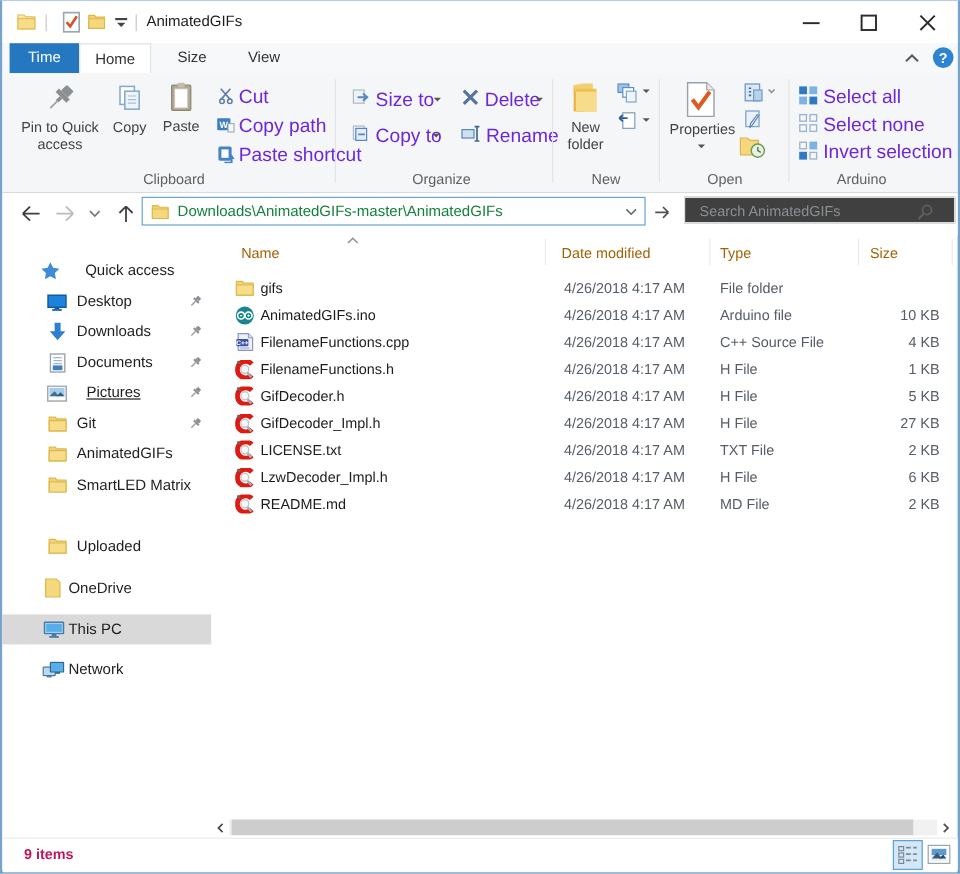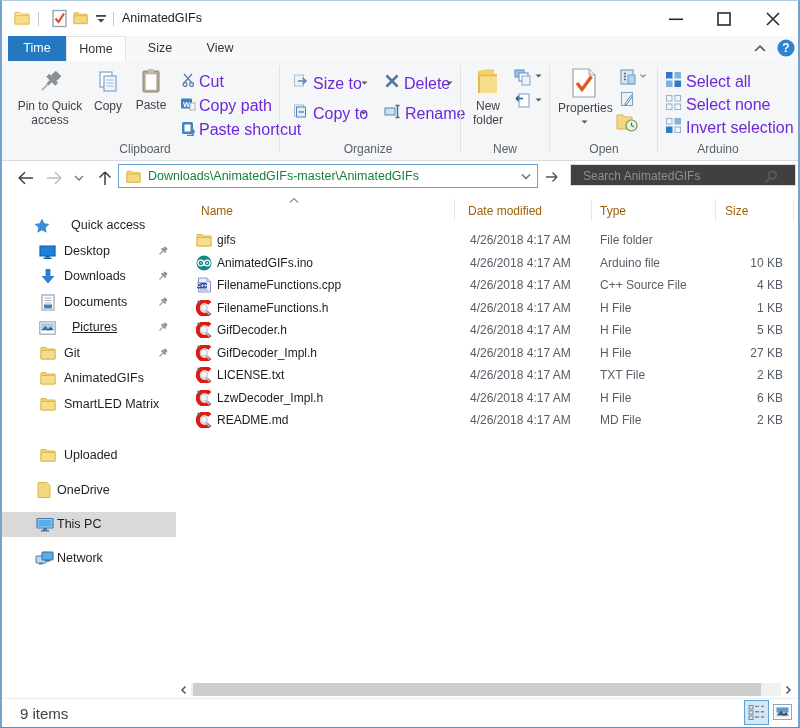--- a/index.html
+++ b/index.html
@@ -543,21 +543,21 @@
         <path d="M5.5 1.5 L2 5 L5.5 8.5" fill="none" stroke="#4f5356" stroke-width="1.5"></path>
       </svg>
     <div class="abs" style="left:13px;top:1px;width:590px;height:13px;background:#f1f1f1;"></div>
     <div class="abs" style="left:15px;top:1px;width:568px;height:13px;background:#cdcdcd;"></div>
     <svg class="abs" style="left:606px;top:3px;" width="8" height="10" viewBox="0 0 8 10">
         <path d="M2.5 1.5 L6 5 L2.5 8.5" fill="none" stroke="#4f5356" stroke-width="1.5"></path>
       </svg>
   </div>
 </div>
 <div id="status">
-  <div class="abs" style="left:18px;top:6px;font-size:15px;color:#404040;">9 items</div>
+  <div class="abs" style="left:18px;top:6px;font-size:12px;color:#be185d;font-weight:bold;">9 items</div>
   <div class="abs" style="left:742px;top:1px;width:25px;height:25px;border:1px solid #5ba3d4;background:#d3e7f6;box-sizing:border-box;">
     <svg class="abs" style="left:3px;top:3px;" width="17" height="17" viewBox="0 0 17 17">
         <rect x="1" y="1.5" width="4" height="3.4" fill="none" stroke="#7b8894" stroke-width="1"></rect>
         <rect x="1" y="6.8" width="4" height="3.4" fill="none" stroke="#7b8894" stroke-width="1"></rect>
         <rect x="1" y="12.1" width="4" height="3.4" fill="none" stroke="#7b8894" stroke-width="1"></rect>
         <path d="M7 2.4 h4 M13 2.4 h3 M7 7.7 h4 M13 7.7 h3 M7 13 h4 M13 13 h3" stroke="#7b8894" stroke-width="1.4"></path>
       </svg>
   </div>
   <div class="abs" style="left:771px;top:5px;width:19px;height:16px;border:1px solid #9aa4ad;background:#fff;box-sizing:border-box;">
     <svg class="abs" style="left:1px;top:1px;" width="15" height="12" viewBox="0 0 15 12">

